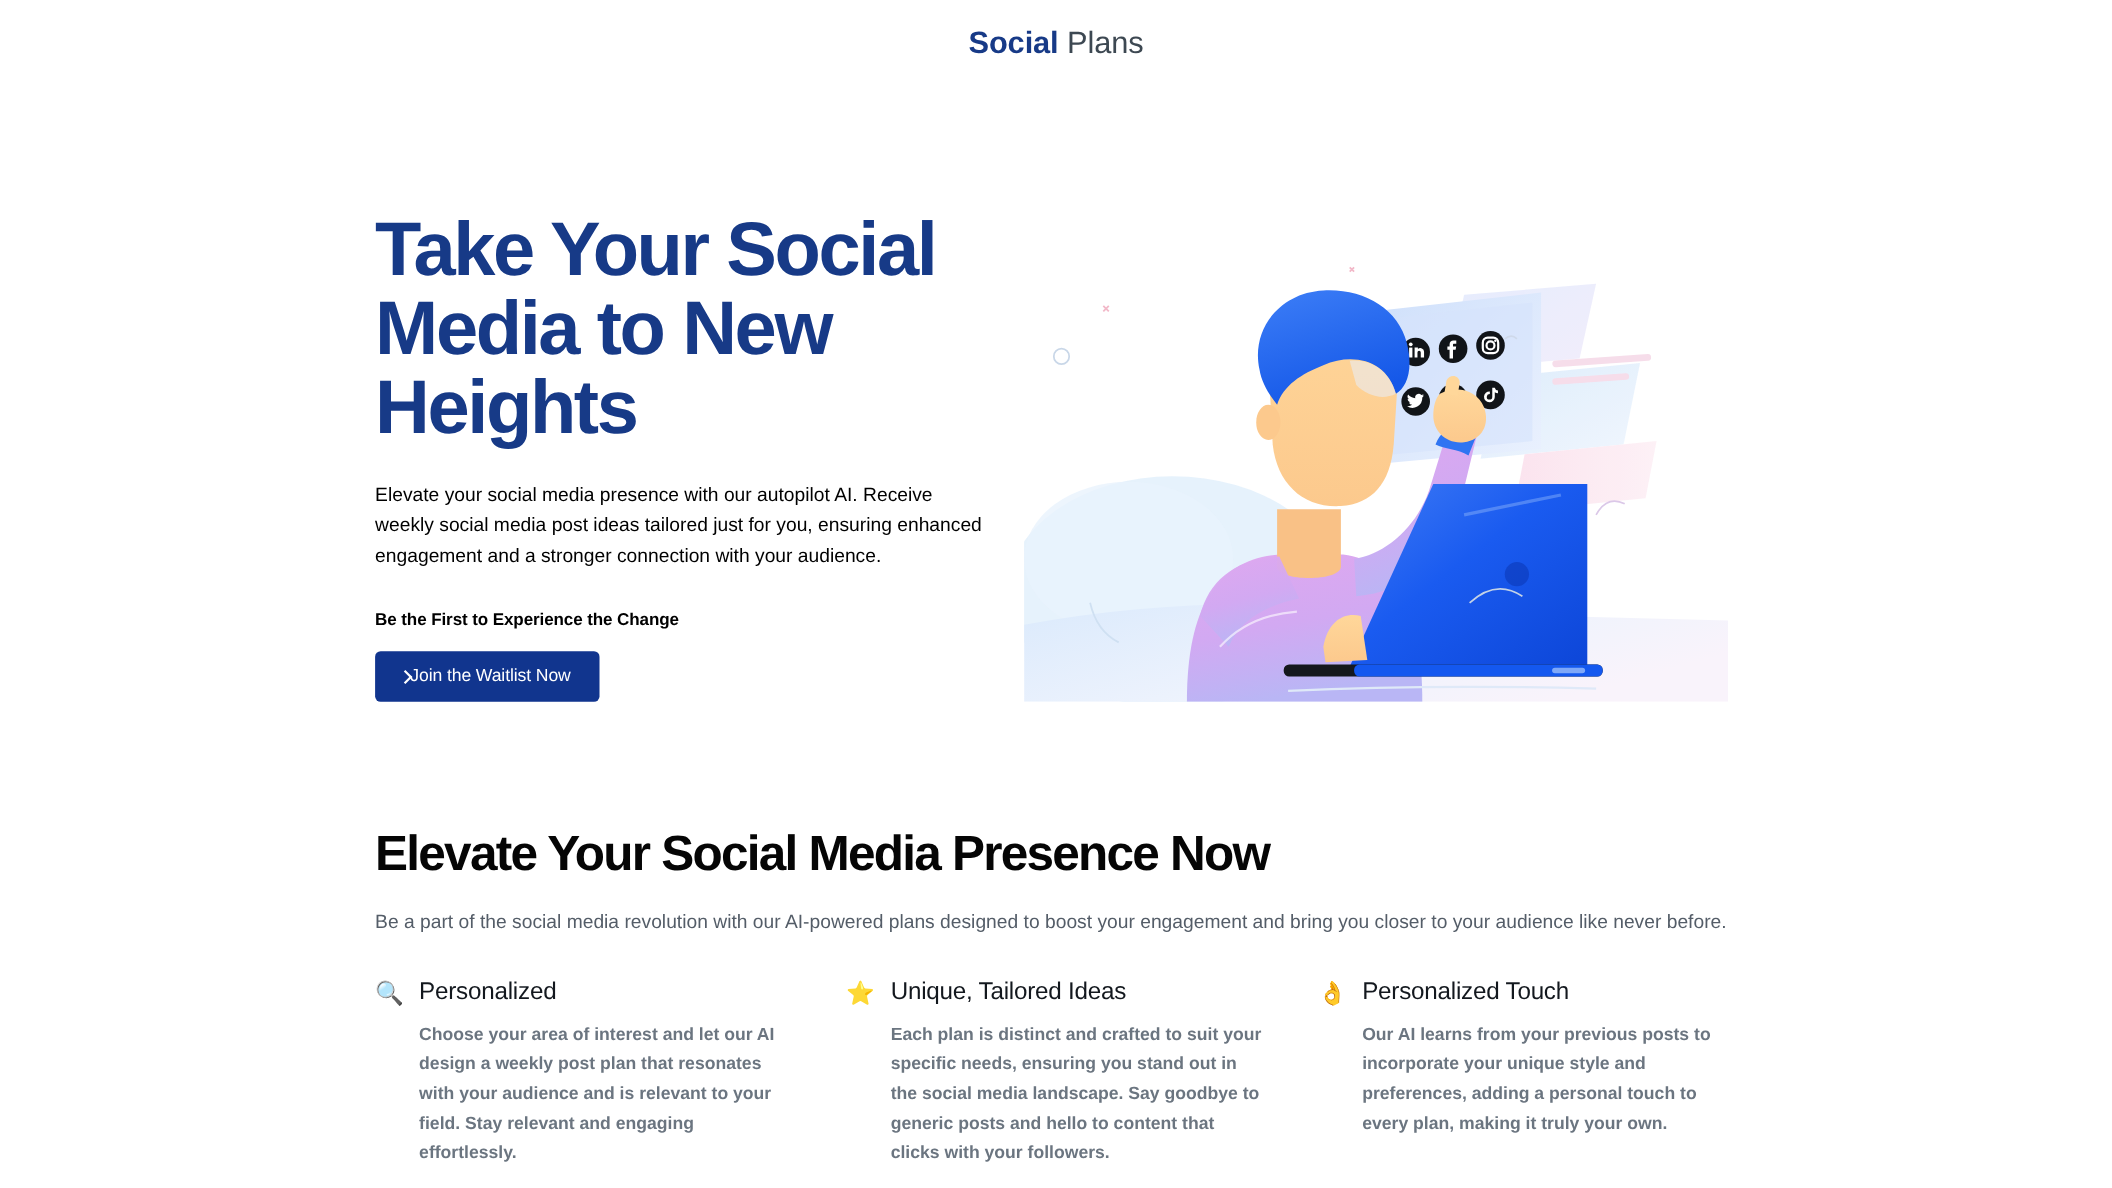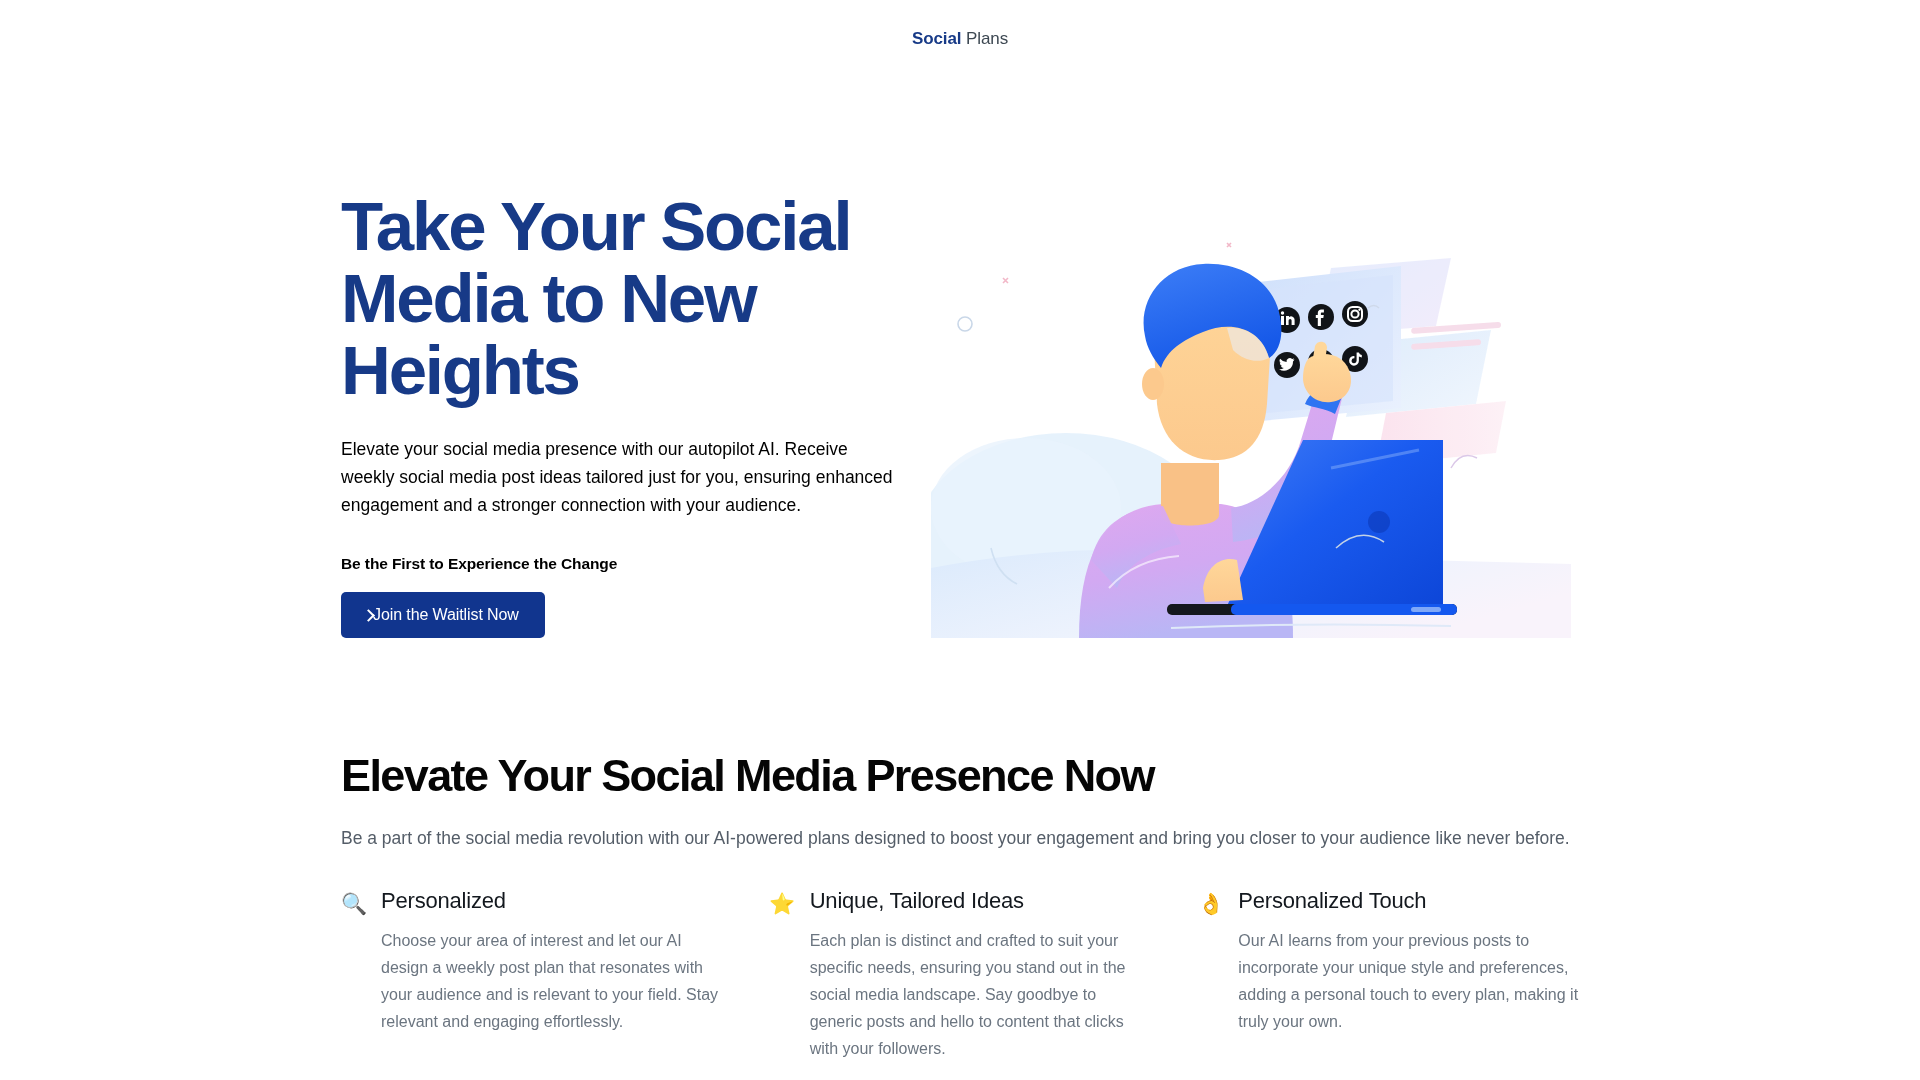--- a/index.html
+++ b/index.html
@@ -19,21 +19,21 @@
 
   
   .site-header {
     height: 78px;
     display: flex;
     align-items: center;
     justify-content: center;
     background: #ffffff;
   }
   .brand {
-    font-size: 17px;
+    font-size: 28px;
     letter-spacing: -0.1px;
     color: #2f3a46;
     white-space: nowrap;
   }
   .brand-strong {
     font-weight: 700;
     color: #173a87;
   }
   .brand-light {
     font-weight: 400;
@@ -175,21 +175,21 @@
     font-weight: 400;
     color: #13181e;
     letter-spacing: -0.2px;
     margin-bottom: 15px;
     line-height: 22px;
   }
   .feature-text {
     font-size: 16px;
     line-height: 27px;
     color: #6b7580;
-    font-weight: 400;
+    font-weight: 700;
   }
 </style>
 </head>
 <body>
 
 <header class="site-header">
   <div class="brand">
     <span class="brand-strong">Social</span><span class="brand-light"> Plans</span>
   </div>
 </header>

